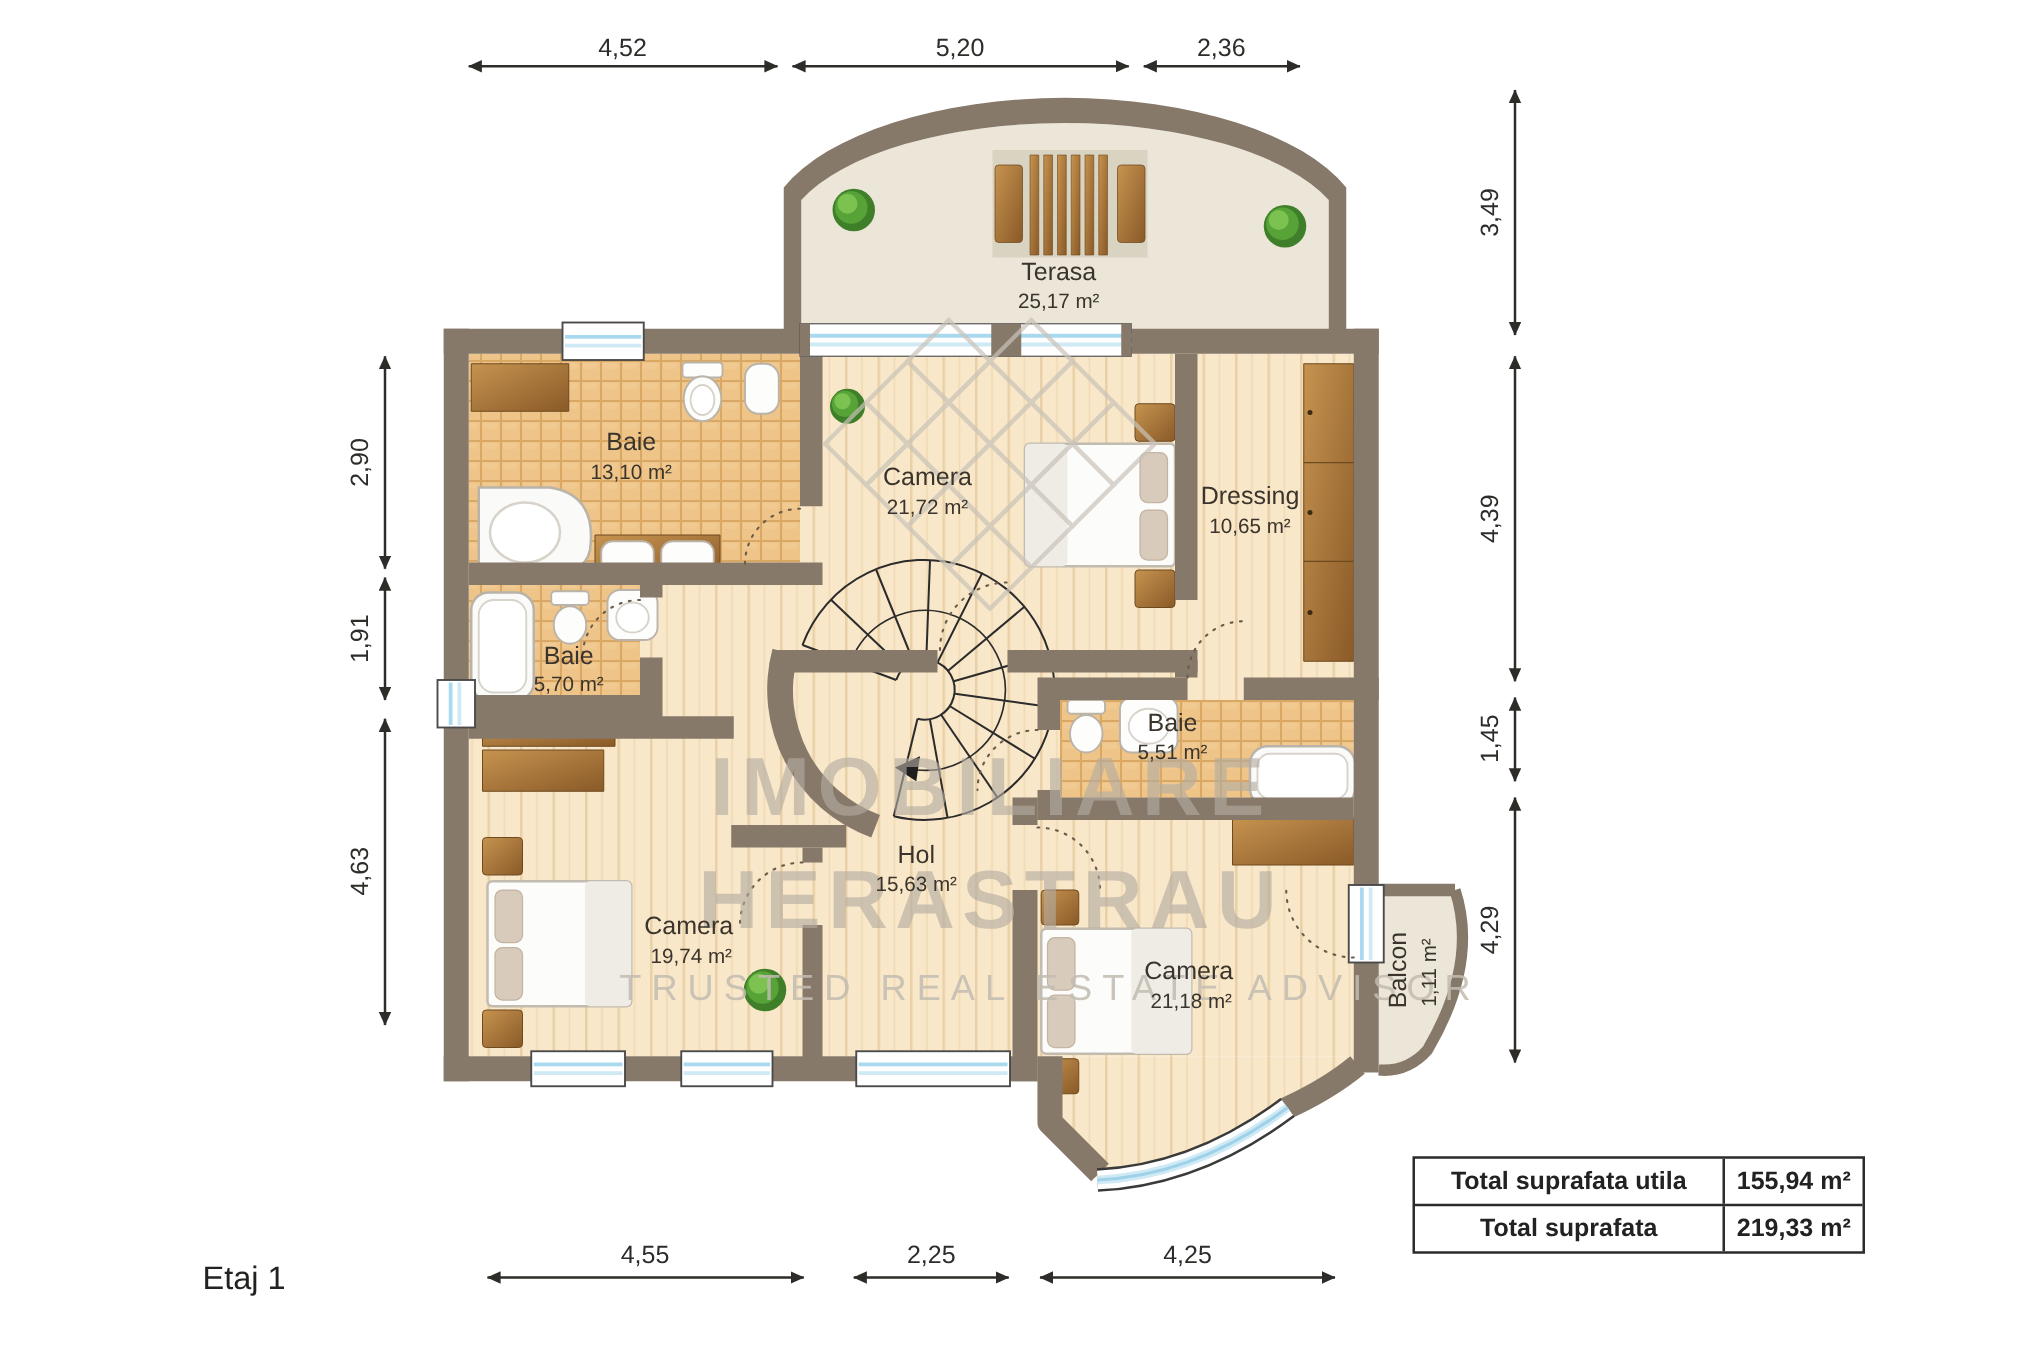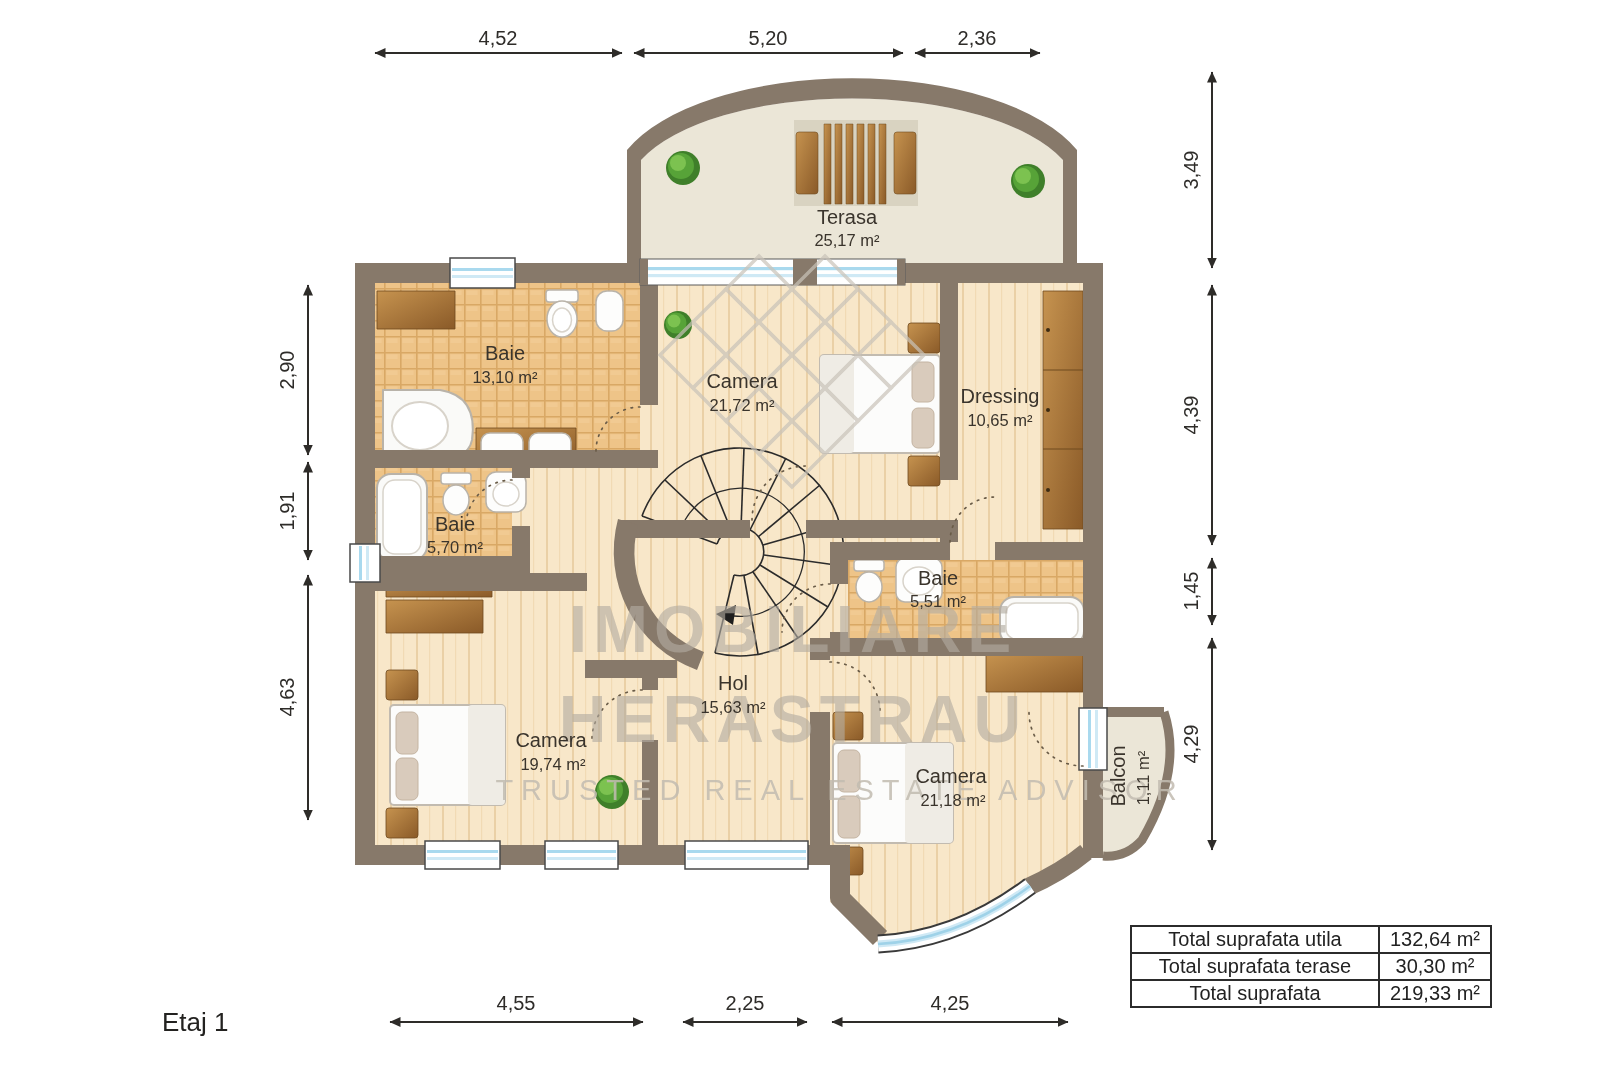--- a/index.html
+++ b/index.html
@@ -8,21 +8,21 @@
   svg text{font-family:"Liberation Sans", sans-serif;}
   .room-name{font-size:20px;fill:#3a342c;}
   .room-area{font-size:16.5px;fill:#3a342c;}
   .dim-text{font-size:20px;fill:#2e2c29;}
   .wm-big{font-size:66px;font-weight:bold;letter-spacing:6px;fill:#b3aca1;opacity:.62;}
   .wm-tag{font-size:29px;letter-spacing:8px;fill:#c2bcb1;opacity:.85;}
   .floor-label{font-size:26px;fill:#232220;}
   
   #summary{position:absolute;left:1130px;top:925px;width:358px;background:#fff;
            border:2px solid #2b2b2b;}
-  #summary .trow{display:flex;height:25px;border-top:2px solid #2b2b2b;}
+  #summary .trow{display:flex;height:36px;border-top:2px solid #2b2b2b;font-weight:bold;}
   #summary .trow:first-child{border-top:none;}
   #summary .tlabel{width:246px;border-right:2px solid #2b2b2b;display:flex;
                    align-items:center;justify-content:center;font-size:20px;color:#222;}
   #summary .tval{flex:1;display:flex;align-items:center;justify-content:center;
                  font-size:20px;color:#222;}
 </style>
 </head>
 <body>
 
 <div id="stage">
@@ -387,24 +387,20 @@
     <text class="dim-text" stroke="none" x="950" y="1010">4,25</text>
   </g>
 
   <text class="floor-label" x="162" y="1031">Etaj 1</text>
 </svg>
 
 
 <div id="summary">
   <div class="trow">
     <div class="tlabel">Total suprafata utila</div>
-    <div class="tval">132,64 m²</div>
-  </div>
-  <div class="trow">
-    <div class="tlabel">Total suprafata terase</div>
-    <div class="tval">30,30 m²</div>
+    <div class="tval">155,94 m²</div>
   </div>
   <div class="trow">
     <div class="tlabel">Total suprafata</div>
     <div class="tval">219,33 m²</div>
   </div>
 </div>
 </div>
 
 </body></html>

